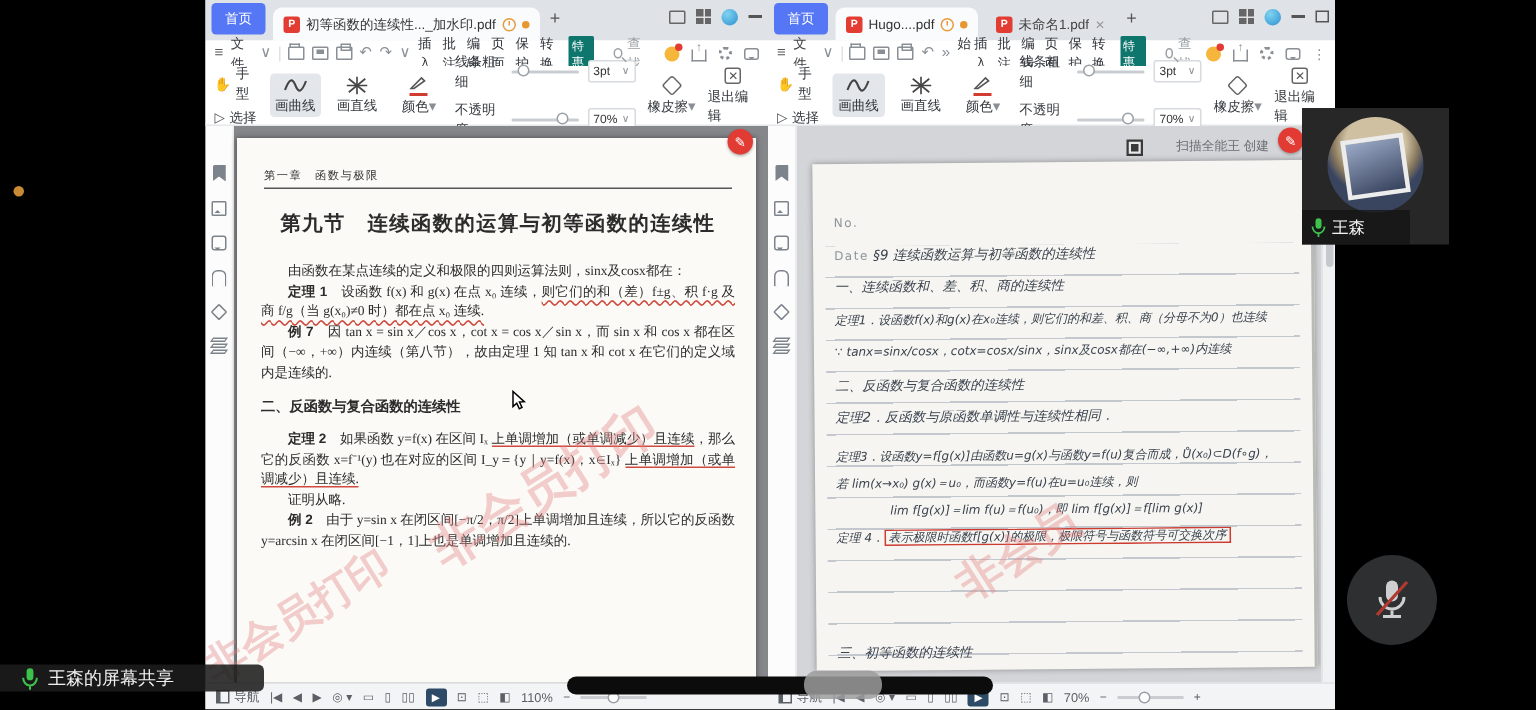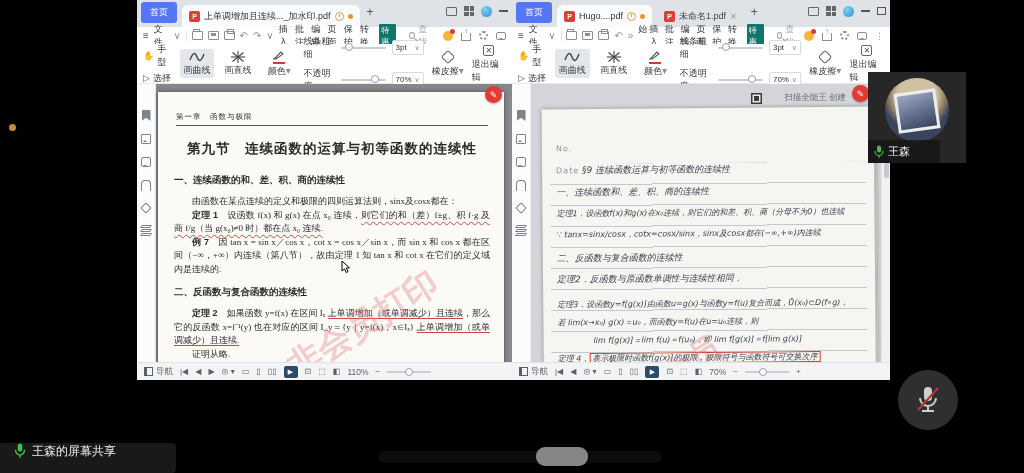--- a/index.html
+++ b/index.html
@@ -1,21 +1,21 @@
 <!DOCTYPE html>
 <html><head>
 <meta charset="utf-8">
 <style>
   * { margin:0; padding:0; box-sizing:border-box; }
   html,body { background:#000; }
   .screen { position:relative; width:1024px; height:473px; background:#000; overflow:hidden;
             font-family:"Liberation Sans", sans-serif; }
 
   
-  .win { position:absolute; top:0; height:380px; background:#fff; display:flex; flex-direction:column; }
+  .win { position:absolute; top:0; height:473px; background:#fff; display:flex; flex-direction:column; }
   .tabbar { height:27px; background:#dfe2e7; display:flex; align-items:flex-end; padding:0 4px; gap:5px; flex:none; }
   .tab-home { background:#5577f6; color:#fff; font-size:9px; padding:4px 9px; border-radius:3px; margin-bottom:3px; align-self:center; }
   .tab-active { background:#fafbfc; border-radius:6px 6px 0 0; height:22px; display:flex; align-items:center; padding:0 7px; gap:4px; font-size:9px; color:#333; white-space:nowrap; }
   .tab-idle { height:22px; display:flex; align-items:center; padding:0 7px; gap:4px; font-size:9px; color:#444; white-space:nowrap;text-align:center; }
   .pdficon { width:11px; height:11px; background:#e23c33; border-radius:2px; color:#fff; font-size:7px; font-weight:bold; display:flex; align-items:center; justify-content:center; flex:none; }
   .clockicon { width:9px; height:9px; border:1px solid #e89b3c; border-radius:50%; position:relative; flex:none; }
   .clockicon:before { content:""; position:absolute; left:3px; top:1px; width:1px; height:3px; background:#e89b3c; }
   .orangedot { width:5px; height:5px; background:#e8962e; border-radius:50%; flex:none; }
   .plus-tab { font-size:12px; color:#555; margin:0 2px 4px 2px; align-self:center; }
   .winctl { margin-left:auto; display:flex; align-items:center; gap:7px; margin-bottom:5px; align-self:center; color:#555; font-size:9px; }
@@ -116,41 +116,41 @@
 
   
   .orange-dot-screen { position:absolute; left:9px; top:124px; width:7px; height:7px; border-radius:50%; background:#c98a33; z-index:60; }
   .webcam { position:absolute; left:868px; top:72px; width:98px; height:91px; background:#272727; z-index:70; }
   .avatar { position:absolute; left:17px; top:6px; width:64px; height:64px; border-radius:50%; overflow:hidden;
             background:radial-gradient(circle at 50% 28%, #cfc0a2 0 36%, #8a7a5f 50%, #39445f 62%); }
   .avatar .photo { position:absolute; left:11px; top:13px; width:42px; height:40px; background:linear-gradient(165deg,#9aa9c6,#36415c); border:3px solid #ececec; transform:rotate(-8deg); }
   .nametag { position:absolute; left:0; bottom:0; height:23px; width:72px; background:rgba(20,20,20,.75); display:flex; align-items:center; gap:4px; padding:0 6px; }
   .nametag .nm { color:#f2f2f2; font-size:11px; }
   .micbtn { position:absolute; left:898px; top:370px; width:60px; height:60px; border-radius:50%; background:#2d2f31; z-index:70; display:flex; align-items:center; justify-content:center; }
-  .share-pill { position:absolute; left:0; top:443px; width:176px; height:30px; background:rgba(28,28,28,.88); z-index:80; display:flex; align-items:flex-start; gap:6px; padding:0 20px 0 14px; border-radius:0 4px 4px 0; }
+  .share-pill { position:absolute; left:0; top:443px; width:176px; height:18px; background:rgba(28,28,28,.88); z-index:80; display:flex; align-items:flex-end; gap:6px; padding:0 20px 0 14px; border-radius:0 4px 4px 0; }
   .share-pill .txt { color:#efefef; font-size:12px; white-space:nowrap; }
   .black-pill { position:absolute; left:378px; top:451px; width:284px; height:12px; background:#0c0c0c; border-radius:6px; z-index:60; }
   .pill-bubble { position:absolute; left:158px; top:-4px; width:52px; height:19px; background:#9c9c9c; border-radius:9px; opacity:.85; }
   .cursor { position:absolute; z-index:65; }
 
   .mic-svg { display:block; }
 </style>
 </head>
 <body>
 
 <div class="screen">
 
   <div class="orange-dot-screen"></div>
 
   <div class="win" style="left:137px; width:375px;">
     <div class="tabbar">
       <div class="tab-home">首页</div>
       <div class="tab-active">
         <span class="pdficon">P</span>
-        <span>上单调增加且连续..._加水印.pdf</span>
+        <span>初等函数的连续性..._加水印.pdf</span>
         <span class="clockicon"></span>
         <span class="orangedot"></span>
       </div>
       <div class="plus-tab">+</div>
       <div class="winctl">
         <span class="ic-onepage"></span>
         <span class="ic-grid">
             <i></i>
             <i></i>
             <i></i>
@@ -271,21 +271,20 @@
             <i></i>
             <i></i>
             <i></i>
           </span>
       </div>
       <div class="pagewrap">
         <div class="edit-fab" style="right:10px; top:2px;">✎</div>
         <div class="bookpage" style="left:2px; top:8px; width:346px; height:370px; padding:20px 14px 0 16px;">
           <div class="chap">第一章　函数与极限</div>
           <div class="btitle">第九节　连续函数的运算与初等函数的连续性</div>
-          <div class="bh">一、连续函数的和、差、积、商的连续性</div>
           <div class="bp indent">由函数在某点连续的定义和极限的四则运算法则，sinx及cosx都在：</div>
           <div class="bp indent"><span class="blabel">定理 1　</span><span>设函数 f(x) 和 g(x) 在点 x₀ 连续，</span><span class="wavy">则它们的和（差）f±g、积 f·g 及商 f/g（当 g(x₀)≠0 时）都在点 x₀ 连续.</span></div>
           <div class="bp indent"><span class="blabel">例 7　</span><span>因 tan x = sin x／cos x，cot x = cos x／sin x，而 sin x 和 cos x 都在区间（−∞，+∞）内连续（第八节），故由定理 1 知 tan x 和 cot x 在它们的定义域内是连续的.</span></div>
           <div class="bh">二、反函数与复合函数的连续性</div>
           <div class="bp indent"><span class="blabel">定理 2　</span><span>如果函数 y=f(x) 在区间 Iₓ </span><span class="redline">上单调增加（或单调减少）且连续</span><span>，那么它的反函数 x=f⁻¹(y) 也在对应的区间 I_y＝{y｜y=f(x)，x∈Iₓ} </span><span class="redline">上单调增加（或单调减少）且连续.</span></div>
           <div class="bp indent">证明从略.</div>
           <div class="bp indent"><span class="blabel">例 2　</span><span>由于 y=sin x 在闭区间[−π/2，π/2]上单调增加且连续，所以它的反函数 y=arcsin x 在闭区间[−1，1]上也是单调增加且连续的.</span></div>
           <div class="watermark" style="left:120px; top:210px;">非会员打印</div>
           <div class="watermark" style="left:-30px; top:300px; font-size:28px;">非会员打印</div>
         </div>

